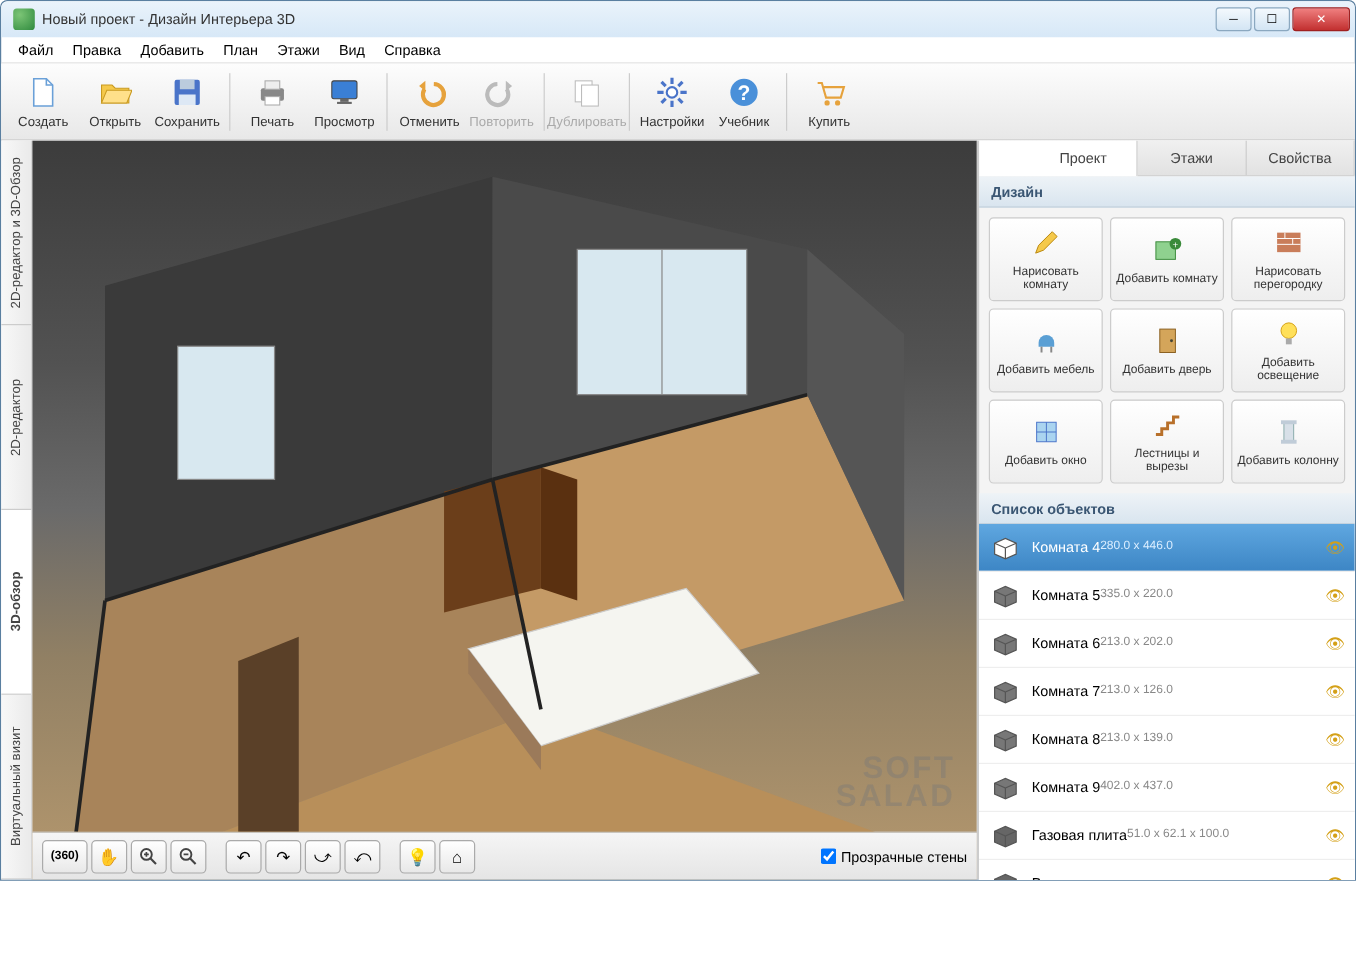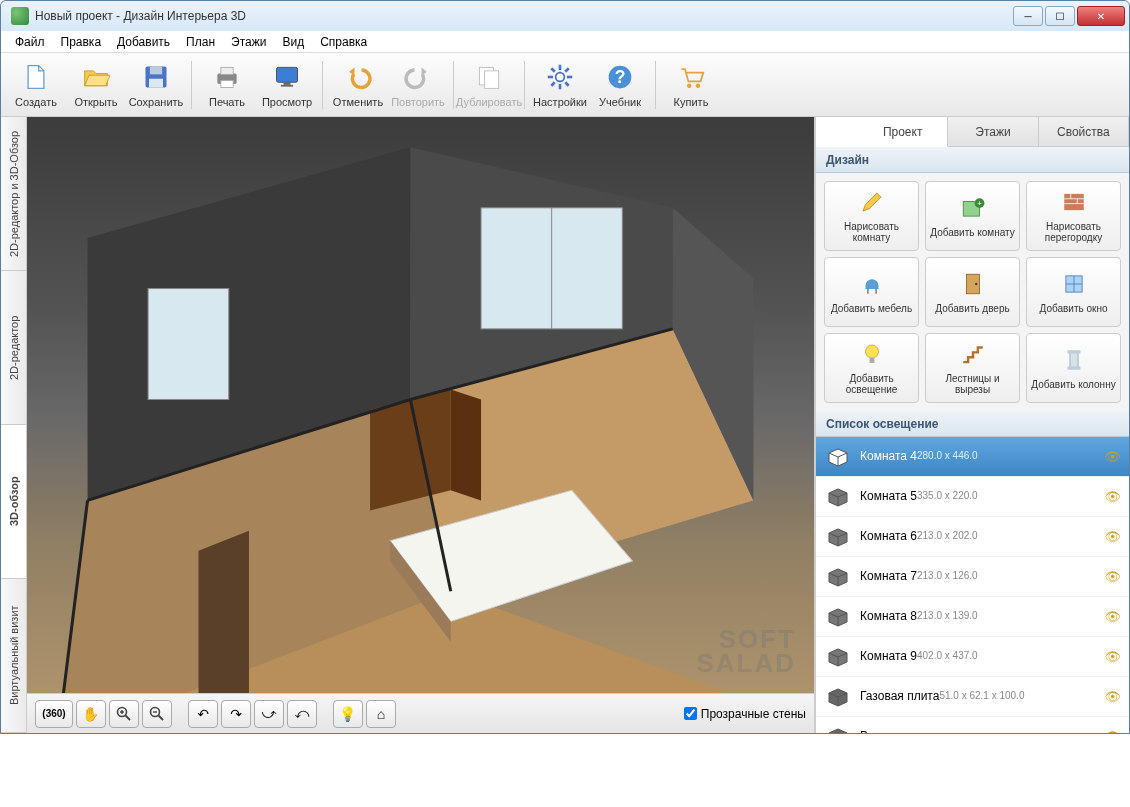--- a/index.html
+++ b/index.html
@@ -325,49 +325,49 @@
           </div>
           <div class="design-btn">
             <div class="dicon"><svg width="26" height="26" viewBox="0 0 32 32">
                 <rect x="8" y="4" width="16" height="24" fill="#d4a55a" stroke="#8a6020"></rect>
                 <circle cx="20" cy="16" r="1.5" fill="#443"></circle>
               </svg></div>
             <div>Добавить дверь</div>
           </div>
           <div class="design-btn">
             <div class="dicon"><svg width="26" height="26" viewBox="0 0 32 32">
+                <circle cx="16" cy="13" r="8" fill="#ffe05a" stroke="#d4a017"></circle>
+                <rect x="13" y="21" width="6" height="6" fill="#aaa"></rect>
+              </svg></div>
+            <div>Добавить освещение</div>
+          </div>
+          <div class="design-btn">
+            <div class="dicon"><svg width="26" height="26" viewBox="0 0 32 32">
                 <rect x="6" y="6" width="20" height="20" fill="#aad4f0" stroke="#4a74c9"></rect>
                 <line x1="16" y1="6" x2="16" y2="26" stroke="#4a74c9"></line>
                 <line x1="6" y1="16" x2="26" y2="16" stroke="#4a74c9"></line>
               </svg></div>
             <div>Добавить окно</div>
           </div>
           <div class="design-btn">
             <div class="dicon"><svg width="26" height="26" viewBox="0 0 32 32">
-                <circle cx="16" cy="13" r="8" fill="#ffe05a" stroke="#d4a017"></circle>
-                <rect x="13" y="21" width="6" height="6" fill="#aaa"></rect>
-              </svg></div>
-            <div>Добавить освещение</div>
-          </div>
-          <div class="design-btn">
-            <div class="dicon"><svg width="26" height="26" viewBox="0 0 32 32">
                 <path d="M4 26h6v-6h6v-6h6v-6h6" fill="none" stroke="#b8702a" stroke-width="3"></path>
               </svg></div>
             <div>Лестницы и вырезы</div>
           </div>
           <div class="design-btn">
             <div class="dicon"><svg width="26" height="26" viewBox="0 0 32 32">
                 <rect x="11" y="6" width="10" height="20" fill="#d8e0e8" stroke="#8aa"></rect>
                 <rect x="8" y="4" width="16" height="4" fill="#c0ccd8"></rect>
                 <rect x="8" y="24" width="16" height="4" fill="#c0ccd8"></rect>
               </svg></div>
             <div>Добавить колонну</div>
           </div>
         </div>
-      <div class="section-header">Список освещение</div>
+      <div class="section-header">Список объектов</div>
       <div class="object-list" id="object-list">
           <div class="obj-item selected">
             <div class="obj-icon" style="background:transparent">
               <svg width="26" height="20" viewBox="0 0 26 20">
                 <polygon points="4,6 13,2 22,6 22,15 13,19 4,15" fill="#fff" stroke="#555"></polygon>
                 <line x1="4" y1="6" x2="13" y2="10" stroke="#555"></line>
                 <line x1="22" y1="6" x2="13" y2="10" stroke="#555"></line>
                 <line x1="13" y1="10" x2="13" y2="19" stroke="#555"></line>
               </svg>
             </div>

